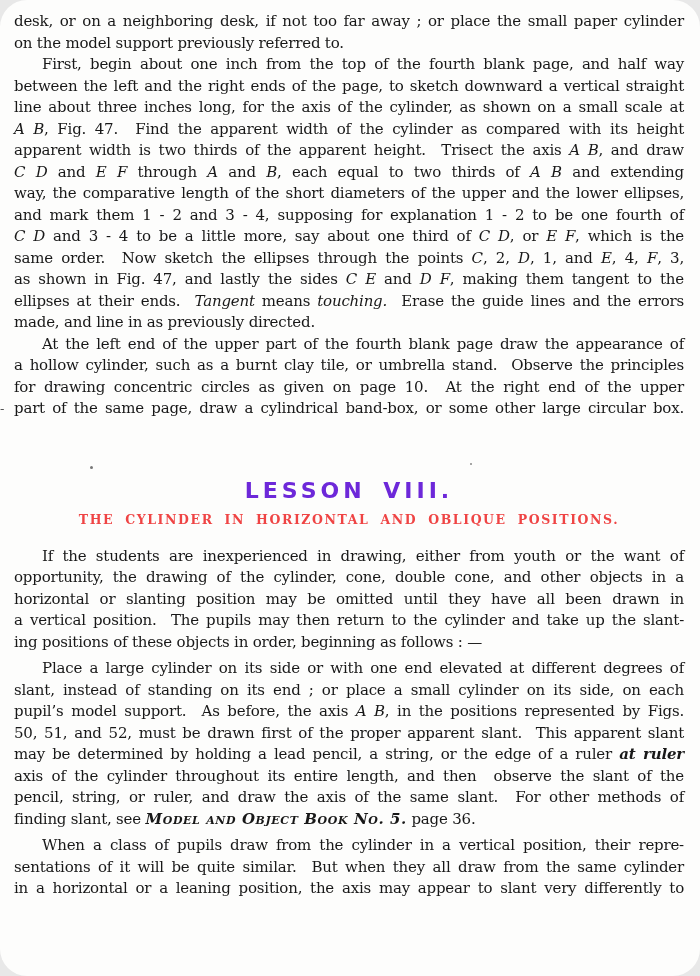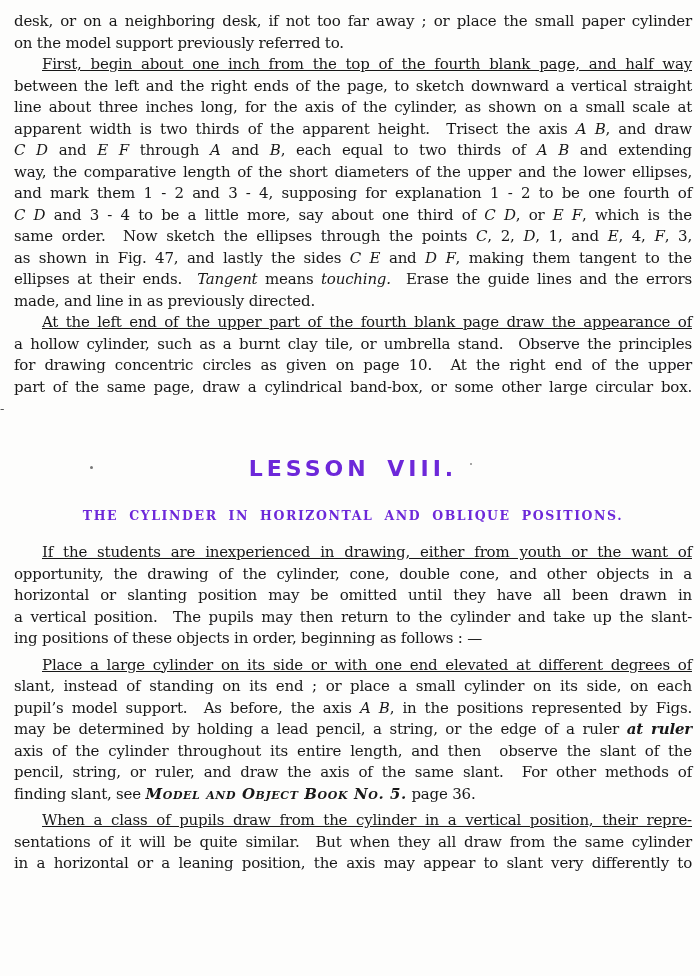--- a/index.html
+++ b/index.html
@@ -8,63 +8,64 @@
     width: 700px;
     height: 976px;
     margin: 0 auto;
     background: #fdfdfc;
     color: #181818;
     font-family: "DejaVu Serif", "Liberation Serif", serif;
     font-size: 15px;
     line-height: 21.5px;
     letter-spacing: -0.2px;
     box-sizing: border-box;
-    padding: 11px 8px 6px 14px;
+    padding: 11px 16px 6px 14px;
     overflow: hidden;
+    border-radius: 27px;
   }
   .para { margin: 0; }
   .line {
     text-align: justify;
     text-align-last: justify;
     white-space: pre-wrap;
   }
   .line.endline {
     text-align: left;
     text-align-last: left;
   }
-  .para.indent .line:first-child { text-indent: 28px; text-decoration: underline; }
+  .para.indent .line:first-child { text-indent: 28px; }
   .it { font-style: italic; }
   .bi { font-style: italic; font-weight: bold; }
   .sc {
     font-style: italic;
     font-weight: bold;
     font-variant: small-caps;
     letter-spacing: 0.6px;
   }
   .lesson-heading {
     margin: 58px 0 0 0;
     text-align: center;
     font-family: "DejaVu Sans", "Liberation Sans", sans-serif;
     font-weight: bold;
     font-size: 22px;
     line-height: 26px;
     letter-spacing: 4px;
     word-spacing: 6px;
     color: #6d28d9;
   }
   .lesson-subheading {
-    margin: 25px 0 0 0;
+    margin: 7px 0 0 0;
     text-align: center;
     font-family: "DejaVu Serif", "Liberation Serif", serif;
     font-weight: bold;
     font-size: 12.5px;
     line-height: 18px;
     letter-spacing: 1.6px;
     word-spacing: 5px;
-    color: #6d28d9;
+    color: #ef4444;
   }
   .section-lesson-body { margin-top: 17px; }
   .para.gap-before { margin-top: 5px; }
   
   .artifact { position: absolute; color: #555; }
   .artifact.dash { left: 0px; top: 398px; font-size: 13px; }
   .artifact.dot1 { left: 90px; top: 466px; width: 3px; height: 3px; background: #777; border-radius: 50%; }
   .artifact.dot2 { left: 470px; top: 463px; width: 2px; height: 2px; background: #888; border-radius: 50%; }
 </style>
 </head>
@@ -73,20 +74,21 @@
 <div class="page">
   <section class="section-intro">
       <div class="para">
         <div class="line"><span>desk, or on a neighboring desk, if not too far away ; or place the small paper cylinder</span></div>
         <div class="line endline"><span>on the model support previously referred to.</span></div>
       </div>
       <div class="para indent">
         <div class="line"><span>First, begin about one inch from the top of the fourth blank page, and half way</span></div>
         <div class="line"><span>between the left and the right ends of the page, to sketch downward a vertical straight</span></div>
         <div class="line"><span>line about three inches long, for the axis of the cylinder, as shown on a small scale at</span></div>
+        <div class="line"><span class="it">A B</span><span>, Fig. 47.  Find the apparent width of the cylinder as compared with its height</span></div>
         <div class="line"><span>apparent width is two thirds of the apparent height.  Trisect the axis </span><span class="it">A B</span><span>, and draw</span></div>
         <div class="line"><span class="it">C D</span><span> and </span><span class="it">E F</span><span> through </span><span class="it">A</span><span> and </span><span class="it">B</span><span>, each equal to two thirds of </span><span class="it">A B</span><span> and extending</span></div>
         <div class="line"><span>way, the comparative length of the short diameters of the upper and the lower ellipses,</span></div>
         <div class="line"><span>and mark them 1 - 2 and 3 - 4, supposing for explanation 1 - 2 to be one fourth of</span></div>
         <div class="line"><span class="it">C D</span><span> and 3 - 4 to be a little more, say about one third of </span><span class="it">C D</span><span>, or </span><span class="it">E F</span><span>, which is the</span></div>
         <div class="line"><span>same order.  Now sketch the ellipses through the points </span><span class="it">C</span><span>, 2, </span><span class="it">D</span><span>, 1, and </span><span class="it">E</span><span>, 4, </span><span class="it">F</span><span>, 3,</span></div>
         <div class="line"><span>as shown in Fig. 47, and lastly the sides </span><span class="it">C E</span><span> and </span><span class="it">D F</span><span>, making them tangent to the</span></div>
         <div class="line"><span>ellipses at their ends.  </span><span class="it">Tangent</span><span> means </span><span class="it">touching.</span><span>  Erase the guide lines and the errors</span></div>
         <div class="line endline"><span>made, and line in as previously directed.</span></div>
       </div>
@@ -107,20 +109,21 @@
         <div class="line"><span>If the students are inexperienced in drawing, either from youth or the want of</span></div>
         <div class="line"><span>opportunity, the drawing of the cylinder, cone, double cone, and other objects in a</span></div>
         <div class="line"><span>horizontal or slanting position may be omitted until they have all been drawn in</span></div>
         <div class="line"><span>a vertical position.  The pupils may then return to the cylinder and take up the slant-</span></div>
         <div class="line endline"><span>ing positions of these objects in order, beginning as follows : —</span></div>
       </div>
       <div class="para indent gap-before">
         <div class="line"><span>Place a large cylinder on its side or with one end elevated at different degrees of</span></div>
         <div class="line"><span>slant, instead of standing on its end ; or place a small cylinder on its side, on each</span></div>
         <div class="line"><span>pupil’s model support.  As before, the axis </span><span class="it">A B</span><span>, in the positions represented by Figs.</span></div>
+        <div class="line"><span>50, 51, and 52, must be drawn first of the proper apparent slant.  This apparent slant</span></div>
         <div class="line"><span>may be determined by holding a lead pencil, a string, or the edge of a ruler </span><span class="bi">at ruler</span></div>
         <div class="line"><span>axis of the cylinder throughout its entire length, and then  observe the slant of the</span></div>
         <div class="line"><span>pencil, string, or ruler, and draw the axis of the same slant.  For other methods of</span></div>
         <div class="line endline"><span>finding slant, see </span><span class="sc">Model and Object Book No. 5.</span><span> page 36.</span></div>
       </div>
       <div class="para indent gap-before">
         <div class="line"><span>When a class of pupils draw from the cylinder in a vertical position, their repre-</span></div>
         <div class="line"><span>sentations of it will be quite similar.  But when they all draw from the same cylinder</span></div>
         <div class="line"><span>in a horizontal or a leaning position, the axis may appear to slant very differently to</span></div>
       </div>

